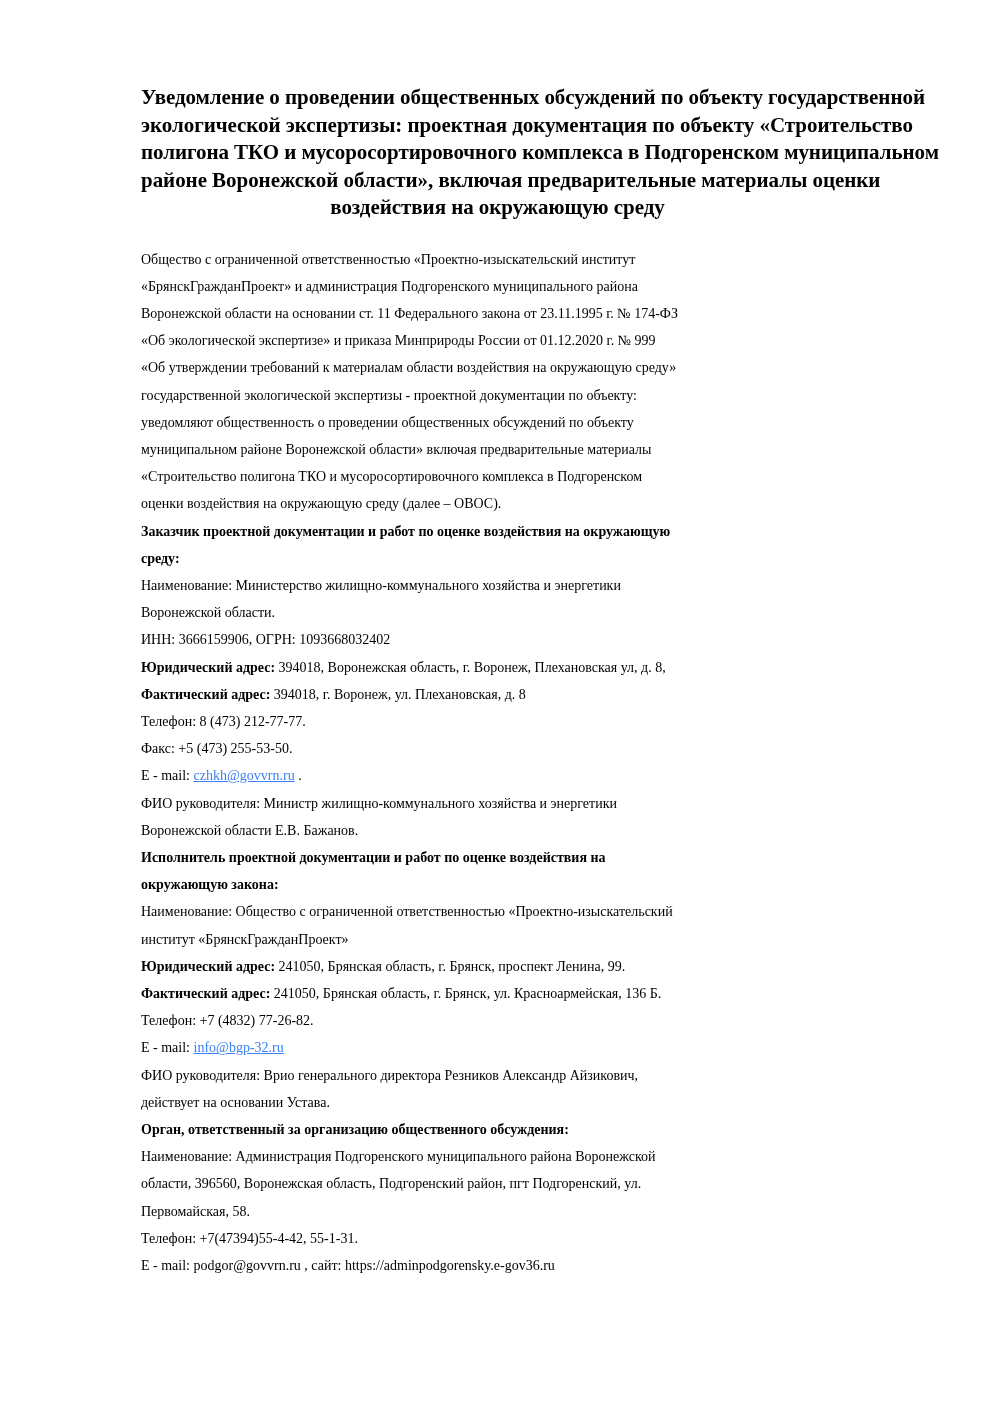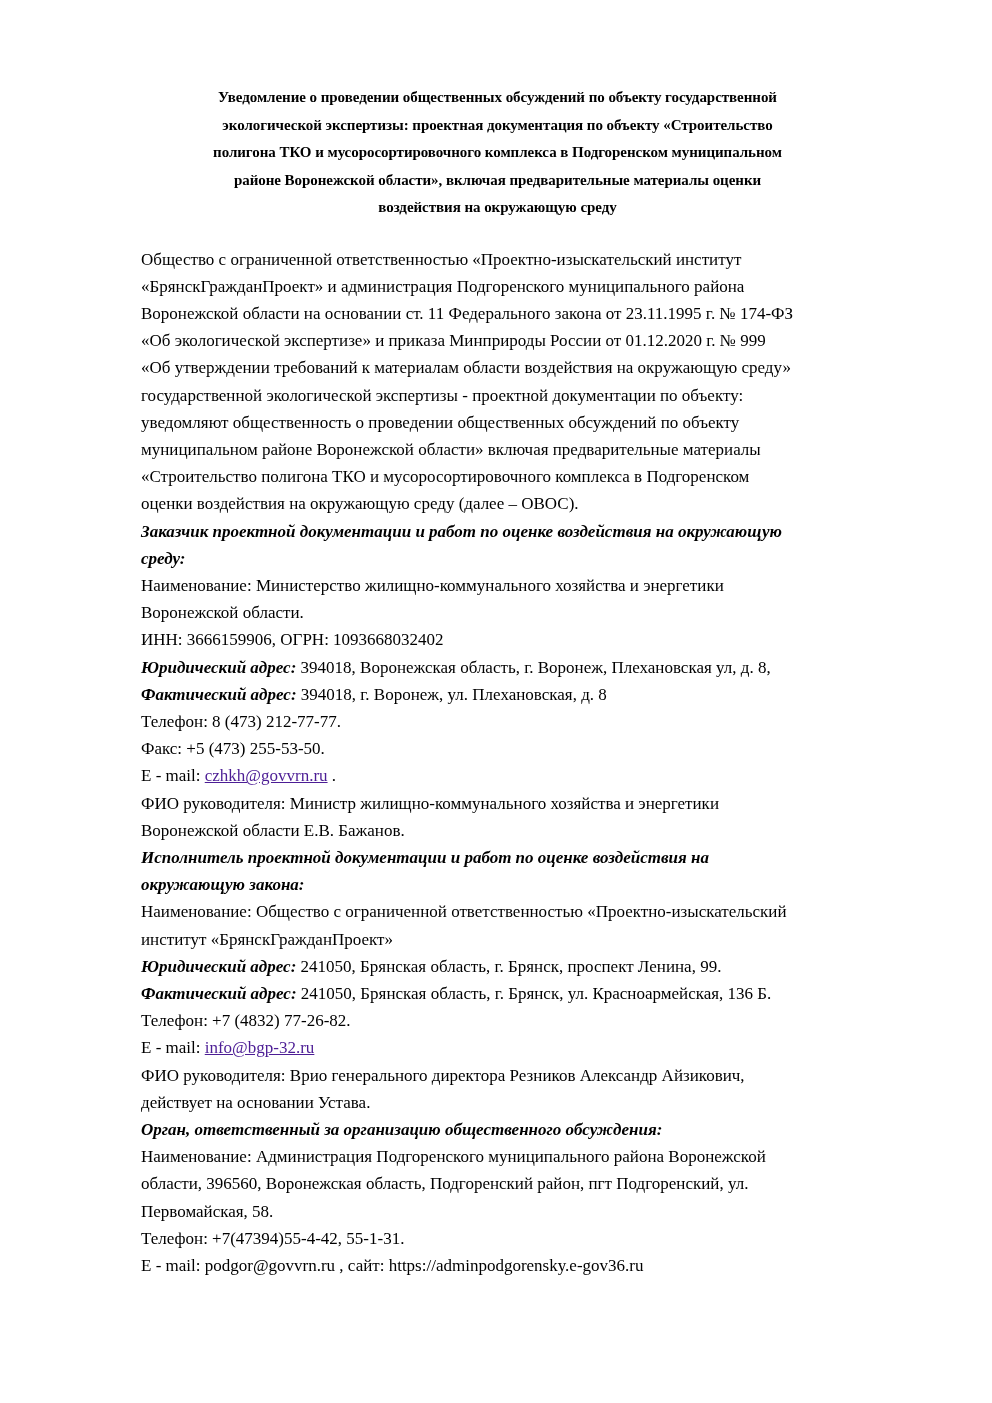--- a/index.html
+++ b/index.html
@@ -24,46 +24,45 @@
     height: 1403px;
     background: #ffffff;
   }
   .content {
     position: absolute;
     left: 141px;
     top: 84px;
     width: 713px;
   }
   .doc-title {
-    font-size: 15px;
+    font-size: 21px;
     font-weight: bold;
     line-height: 27.5px;
     text-align: center;
     margin: 0 0 24px 0;
     letter-spacing: -0.05px;
   }
   .doc-title .tl {
     display: block;
     white-space: nowrap;
   }
   .body-block {
-    font-size: 17px;
+    font-size: 14px;
     line-height: 27.2px;
     text-align: left;
   }
   .ln {
     display: block;
     white-space: nowrap;
   }
   .bi {
     font-weight: bold;
-    font-style: italic;
   }
   .lnk {
-    color: #4c1d95;
+    color: #3b82f6;
     text-decoration: underline;
   }
 </style>
 </head>
 <body>
 
 <div class="page">
   <div class="content">
 
     <h1 class="doc-title">

